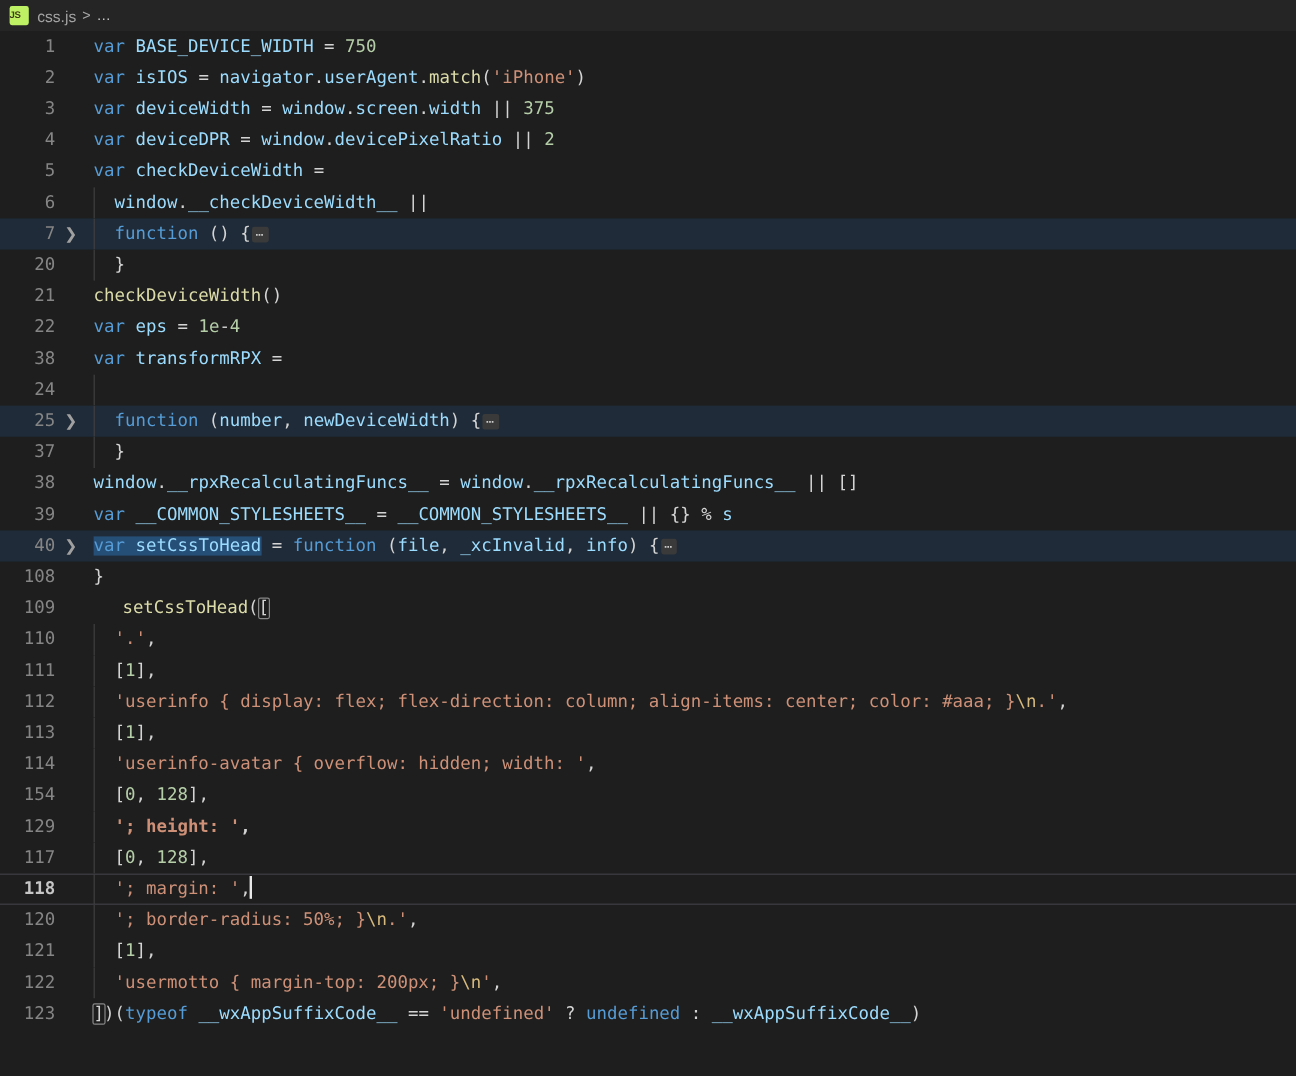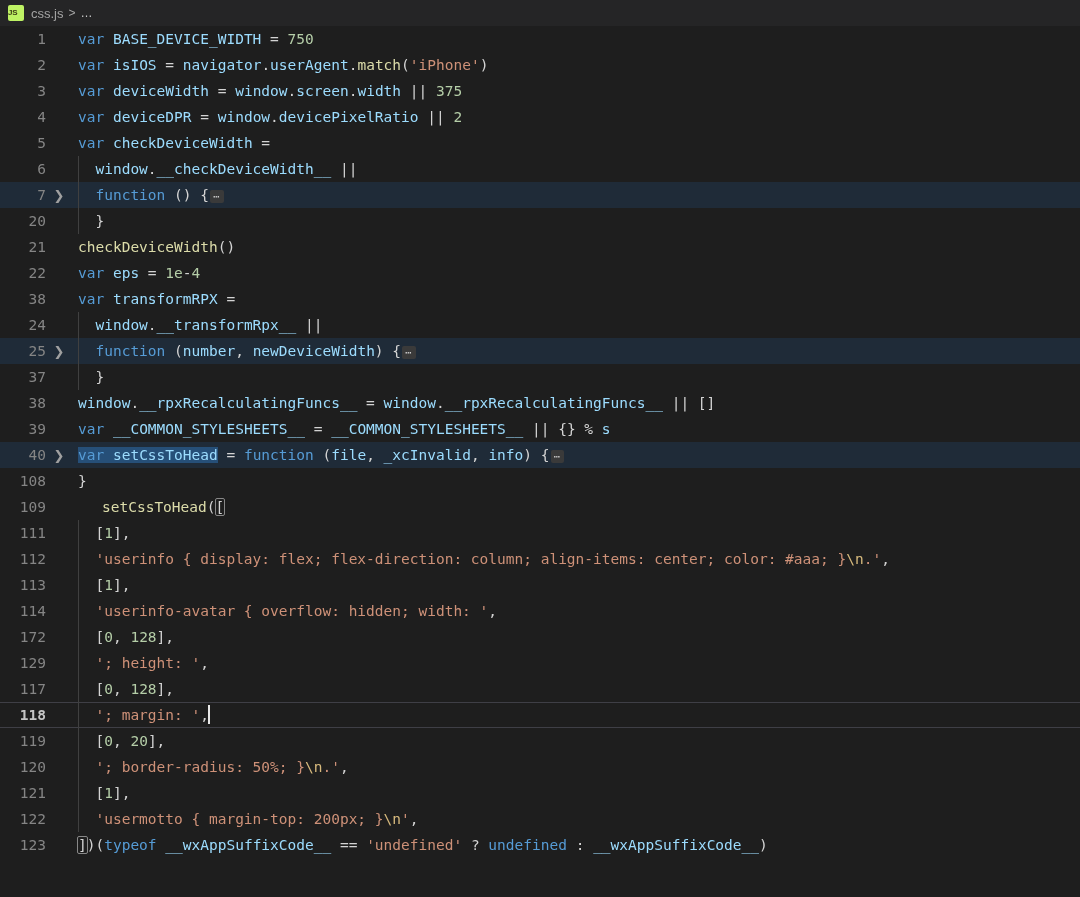--- a/index.html
+++ b/index.html
@@ -202,34 +202,34 @@
     <div class="row"><div class="gutter"><span class="lineno">2</span><span class="fold"></span></div><div class="code"><span class="txt" style="padding-left: 6px;"><span class="kw">var</span><span class="pl"> </span><span class="id">isIOS</span><span class="pl"> = </span><span class="id">navigator</span><span class="pl">.</span><span class="id">userAgent</span><span class="pl">.</span><span class="fn">match</span><span class="pl">(</span><span class="str">'iPhone'</span><span class="pl">)</span></span></div></div>
     <div class="row"><div class="gutter"><span class="lineno">3</span><span class="fold"></span></div><div class="code"><span class="txt" style="padding-left: 6px;"><span class="kw">var</span><span class="pl"> </span><span class="id">deviceWidth</span><span class="pl"> = </span><span class="id">window</span><span class="pl">.</span><span class="id">screen</span><span class="pl">.</span><span class="id">width</span><span class="pl"> || </span><span class="num">375</span></span></div></div>
     <div class="row"><div class="gutter"><span class="lineno">4</span><span class="fold"></span></div><div class="code"><span class="txt" style="padding-left: 6px;"><span class="kw">var</span><span class="pl"> </span><span class="id">deviceDPR</span><span class="pl"> = </span><span class="id">window</span><span class="pl">.</span><span class="id">devicePixelRatio</span><span class="pl"> || </span><span class="num">2</span></span></div></div>
     <div class="row"><div class="gutter"><span class="lineno">5</span><span class="fold"></span></div><div class="code"><span class="txt" style="padding-left: 6px;"><span class="kw">var</span><span class="pl"> </span><span class="id">checkDeviceWidth</span><span class="pl"> =</span></span></div></div>
     <div class="row"><div class="gutter"><span class="lineno">6</span><span class="fold"></span></div><div class="code"><div class="iguide" style="left: 6px;"></div><span class="txt" style="padding-left: 6px;"><span class="pl">  </span><span class="id">window</span><span class="pl">.</span><span class="id">__checkDeviceWidth__</span><span class="pl"> ||</span></span></div></div>
     <div class="row"><div class="band fold-hl"></div><div class="gutter"><span class="lineno">7</span><span class="fold">❯</span></div><div class="code"><div class="iguide" style="left: 6px;"></div><span class="txt" style="padding-left: 6px;"><span class="pl">  </span><span class="kw">function</span><span class="pl"> () {</span><span class="fellip">⋯</span></span></div></div>
     <div class="row"><div class="gutter"><span class="lineno">20</span><span class="fold"></span></div><div class="code"><div class="iguide" style="left: 6px;"></div><span class="txt" style="padding-left: 6px;"><span class="pl">  }</span></span></div></div>
     <div class="row"><div class="gutter"><span class="lineno">21</span><span class="fold"></span></div><div class="code"><span class="txt" style="padding-left: 6px;"><span class="fn">checkDeviceWidth</span><span class="pl">()</span></span></div></div>
     <div class="row"><div class="gutter"><span class="lineno">22</span><span class="fold"></span></div><div class="code"><span class="txt" style="padding-left: 6px;"><span class="kw">var</span><span class="pl"> </span><span class="id">eps</span><span class="pl"> = </span><span class="num">1e</span><span class="pl">-</span><span class="num">4</span></span></div></div>
     <div class="row"><div class="gutter"><span class="lineno">38</span><span class="fold"></span></div><div class="code"><span class="txt" style="padding-left: 6px;"><span class="kw">var</span><span class="pl"> </span><span class="id">transformRPX</span><span class="pl"> =</span></span></div></div>
-    <div class="row"><div class="gutter"><span class="lineno">24</span><span class="fold"></span></div><div class="code"><div class="iguide" style="left: 6px;"></div><span class="txt" style="padding-left: 6px;"><span class="pl">  </span><span class="id">window</span><span class="pl">.</span><span class="id">__transformRpx__</span><span class="pl"> ||</span></span></div></div>
+    <div class="row"><div class="gutter"><span class="lineno">24</span><span class="fold"></span></div><div class="code"><div class="iguide" style="left: 6px;"></div></div></div>
     <div class="row"><div class="band fold-hl"></div><div class="gutter"><span class="lineno">25</span><span class="fold">❯</span></div><div class="code"><div class="iguide" style="left: 6px;"></div><span class="txt" style="padding-left: 6px;"><span class="pl">  </span><span class="kw">function</span><span class="pl"> (</span><span class="id">number</span><span class="pl">, </span><span class="id">newDeviceWidth</span><span class="pl">) {</span><span class="fellip">⋯</span></span></div></div>
     <div class="row"><div class="gutter"><span class="lineno">37</span><span class="fold"></span></div><div class="code"><div class="iguide" style="left: 6px;"></div><span class="txt" style="padding-left: 6px;"><span class="pl">  }</span></span></div></div>
     <div class="row"><div class="gutter"><span class="lineno">38</span><span class="fold"></span></div><div class="code"><span class="txt" style="padding-left: 6px;"><span class="id">window</span><span class="pl">.</span><span class="id">__rpxRecalculatingFuncs__</span><span class="pl"> = </span><span class="id">window</span><span class="pl">.</span><span class="id">__rpxRecalculatingFuncs__</span><span class="pl"> || []</span></span></div></div>
     <div class="row"><div class="gutter"><span class="lineno">39</span><span class="fold"></span></div><div class="code"><span class="txt" style="padding-left: 6px;"><span class="kw">var</span><span class="pl"> </span><span class="id">__COMMON_STYLESHEETS__</span><span class="pl"> = </span><span class="id">__COMMON_STYLESHEETS__</span><span class="pl"> || {} % </span><span class="id">s</span></span></div></div>
     <div class="row"><div class="band fold-hl"></div><div class="gutter"><span class="lineno">40</span><span class="fold">❯</span></div><div class="code"><span class="txt" style="padding-left: 6px;"><span class="sel"><span class="kw">var</span><span class="pl"> </span><span class="id">setCssToHead</span></span><span class="pl"> = </span><span class="kw">function</span><span class="pl"> (</span><span class="id">file</span><span class="pl">, </span><span class="id">_xcInvalid</span><span class="pl">, </span><span class="id">info</span><span class="pl">) {</span><span class="fellip">⋯</span></span></div></div>
     <div class="row"><div class="gutter"><span class="lineno">108</span><span class="fold"></span></div><div class="code"><span class="txt" style="padding-left: 6px;"><span class="pl">}</span></span></div></div>
     <div class="row"><div class="gutter"><span class="lineno">109</span><span class="fold"></span></div><div class="code"><span class="txt" style="padding-left: 6px; margin-left: 24px;"><span class="fn">setCssToHead</span><span class="pl">(</span><span class="pl bmatch">[</span></span></div></div>
+    <div class="row"><div class="gutter"><span class="lineno">110</span><span class="fold"></span></div><div class="code"><div class="iguide" style="left: 6px;"></div><span class="txt" style="padding-left: 6px;"><span class="pl">  </span><span class="str">'.'</span><span class="pl">,</span></span></div></div>
     <div class="row"><div class="gutter"><span class="lineno">111</span><span class="fold"></span></div><div class="code"><div class="iguide" style="left: 6px;"></div><span class="txt" style="padding-left: 6px;"><span class="pl">  [</span><span class="num">1</span><span class="pl">],</span></span></div></div>
     <div class="row"><div class="gutter"><span class="lineno">112</span><span class="fold"></span></div><div class="code"><div class="iguide" style="left: 6px;"></div><span class="txt" style="padding-left: 6px;"><span class="pl">  </span><span class="str">'userinfo { display: flex; flex-direction: column; align-items: center; color: #aaa; }<span class="esc">\n</span>.'</span><span class="pl">,</span></span></div></div>
     <div class="row"><div class="gutter"><span class="lineno">113</span><span class="fold"></span></div><div class="code"><div class="iguide" style="left: 6px;"></div><span class="txt" style="padding-left: 6px;"><span class="pl">  [</span><span class="num">1</span><span class="pl">],</span></span></div></div>
     <div class="row"><div class="gutter"><span class="lineno">114</span><span class="fold"></span></div><div class="code"><div class="iguide" style="left: 6px;"></div><span class="txt" style="padding-left: 6px;"><span class="pl">  </span><span class="str">'userinfo-avatar { overflow: hidden; width: '</span><span class="pl">,</span></span></div></div>
-    <div class="row"><div class="gutter"><span class="lineno">172</span><span class="fold"></span></div><div class="code"><div class="iguide" style="left: 6px;"></div><span class="txt" style="padding-left: 6px;"><span class="pl">  [</span><span class="num">0</span><span class="pl">, </span><span class="num">128</span><span class="pl">],</span></span></div></div>
-    <div class="row"><div class="gutter"><span class="lineno">129</span><span class="fold"></span></div><div class="code"><div class="iguide" style="left: 6px;"></div><span class="txt" style="padding-left: 6px;"><span class="pl">  </span><span class="str">'; height: '</span><span class="pl">,</span></span></div></div>
+    <div class="row"><div class="gutter"><span class="lineno">154</span><span class="fold"></span></div><div class="code"><div class="iguide" style="left: 6px;"></div><span class="txt" style="padding-left: 6px;"><span class="pl">  [</span><span class="num">0</span><span class="pl">, </span><span class="num">128</span><span class="pl">],</span></span></div></div>
+    <div class="row"><div class="gutter"><span class="lineno">129</span><span class="fold"></span></div><div class="code"><div class="iguide" style="left: 6px;"></div><span class="txt" style="padding-left: 6px; font-weight: bold;"><span class="pl">  </span><span class="str">'; height: '</span><span class="pl">,</span></span></div></div>
     <div class="row"><div class="gutter"><span class="lineno">117</span><span class="fold"></span></div><div class="code"><div class="iguide" style="left: 6px;"></div><span class="txt" style="padding-left: 6px;"><span class="pl">  [</span><span class="num">0</span><span class="pl">, </span><span class="num">128</span><span class="pl">],</span></span></div></div>
     <div class="row active"><div class="band cur-line"></div><div class="gutter"><span class="lineno">118</span><span class="fold"></span></div><div class="code"><div class="iguide" style="left: 6px;"></div><span class="txt" style="padding-left: 6px;"><span class="pl">  </span><span class="str">'; margin: '</span><span class="pl">,</span><span class="caret"></span></span></div></div>
-    <div class="row"><div class="gutter"><span class="lineno">119</span><span class="fold"></span></div><div class="code"><div class="iguide" style="left: 6px;"></div><span class="txt" style="padding-left: 6px;"><span class="pl">  [</span><span class="num">0</span><span class="pl">, </span><span class="num">20</span><span class="pl">],</span></span></div></div>
     <div class="row"><div class="gutter"><span class="lineno">120</span><span class="fold"></span></div><div class="code"><div class="iguide" style="left: 6px;"></div><span class="txt" style="padding-left: 6px;"><span class="pl">  </span><span class="str">'; border-radius: 50%; }<span class="esc">\n</span>.'</span><span class="pl">,</span></span></div></div>
     <div class="row"><div class="gutter"><span class="lineno">121</span><span class="fold"></span></div><div class="code"><div class="iguide" style="left: 6px;"></div><span class="txt" style="padding-left: 6px;"><span class="pl">  [</span><span class="num">1</span><span class="pl">],</span></span></div></div>
     <div class="row"><div class="gutter"><span class="lineno">122</span><span class="fold"></span></div><div class="code"><div class="iguide" style="left: 6px;"></div><span class="txt" style="padding-left: 6px;"><span class="pl">  </span><span class="str">'usermotto { margin-top: 200px; }<span class="esc">\n</span>'</span><span class="pl">,</span></span></div></div>
     <div class="row"><div class="gutter"><span class="lineno">123</span><span class="fold"></span></div><div class="code"><span class="txt" style="padding-left: 6px;"><span class="pl bmatch">]</span><span class="pl">)(</span><span class="kw">typeof</span><span class="pl"> </span><span class="id">__wxAppSuffixCode__</span><span class="pl"> == </span><span class="str">'undefined'</span><span class="pl"> ? </span><span class="kw">undefined</span><span class="pl"> : </span><span class="id">__wxAppSuffixCode__</span><span class="pl">)</span></span></div></div>
   </div>
 
 </body></html>

